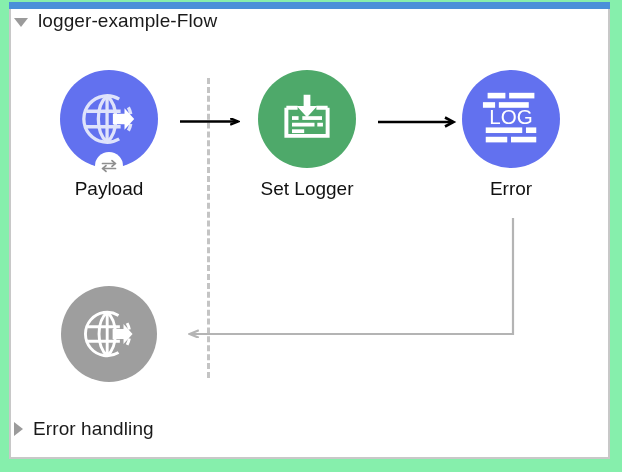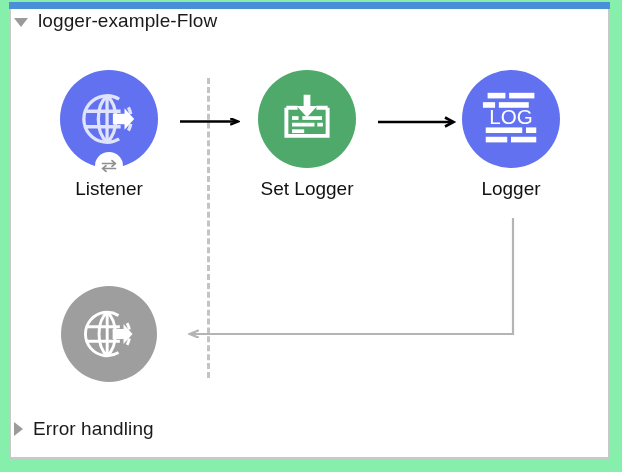--- a/index.html
+++ b/index.html
@@ -207,21 +207,21 @@
         <svg width="20" height="20" viewBox="0 0 20 20">
           <g stroke="#8f8f8f" stroke-width="1.7" fill="none" stroke-linecap="round">
             <line x1="3.5" y1="7.5" x2="16" y2="7.5"></line>
             <polyline points="13,4.6 16.3,7.5 13,10.4"></polyline>
             <line x1="16.5" y1="12.5" x2="4" y2="12.5"></line>
             <polyline points="7,9.6 3.7,12.5 7,15.4"></polyline>
           </g>
         </svg>
       </span>
     </div>
-    <div class="label">Listener</div>
+    <div class="label">Payload</div>
   </div>
 
   <div class="node node-transform">
     <div class="circle c-green">
       <svg width="60" height="60" viewBox="0 0 64 64">
         <path d="M10,20 L22,20 M42,20 L54,20 M10,20 L10,50 L54,50 L54,20" fill="none" stroke="#ffffff" stroke-width="4.2" stroke-linejoin="miter"></path>
         <path d="M28.4,6 L35.6,6 L35.6,18 L43,18 L32,30 L21,18 L28.4,18 Z" fill="#ffffff"></path>
         <g fill="#ffffff">
           <rect x="16" y="29" width="7" height="4"></rect>
           <rect x="27" y="29" width="21" height="4"></rect>
@@ -243,21 +243,21 @@
           <rect x="3" y="13" width="13" height="6"></rect>
           <rect x="20" y="13" width="32" height="6"></rect>
           <rect x="6" y="40" width="39" height="6"></rect>
           <rect x="49" y="40" width="11" height="6"></rect>
           <rect x="6" y="50" width="23" height="6"></rect>
           <rect x="33" y="50" width="27" height="6"></rect>
         </g>
         <text x="33" y="36" text-anchor="middle" font-family="'Liberation Sans', sans-serif" font-size="22" fill="#ffffff">LOG</text>
       </svg>
     </div>
-    <div class="label">Logger</div>
+    <div class="label">Error</div>
   </div>
 
   <div class="node node-error">
     <div class="circle c-gray">
       <svg width="58" height="58" viewBox="0 0 64 64">
         <g fill="none" stroke="#ffffff" stroke-width="3.2">
           <path d="M42.5,11.5 A24,24 0 1 0 42.5,52.5"></path>
           <path d="M52,20 A24,24 0 0 1 54.5,27"></path>
           <path d="M52,44 A24,24 0 0 0 54.5,37"></path>
           <line x1="8.5" y1="24" x2="44" y2="24"></line>

